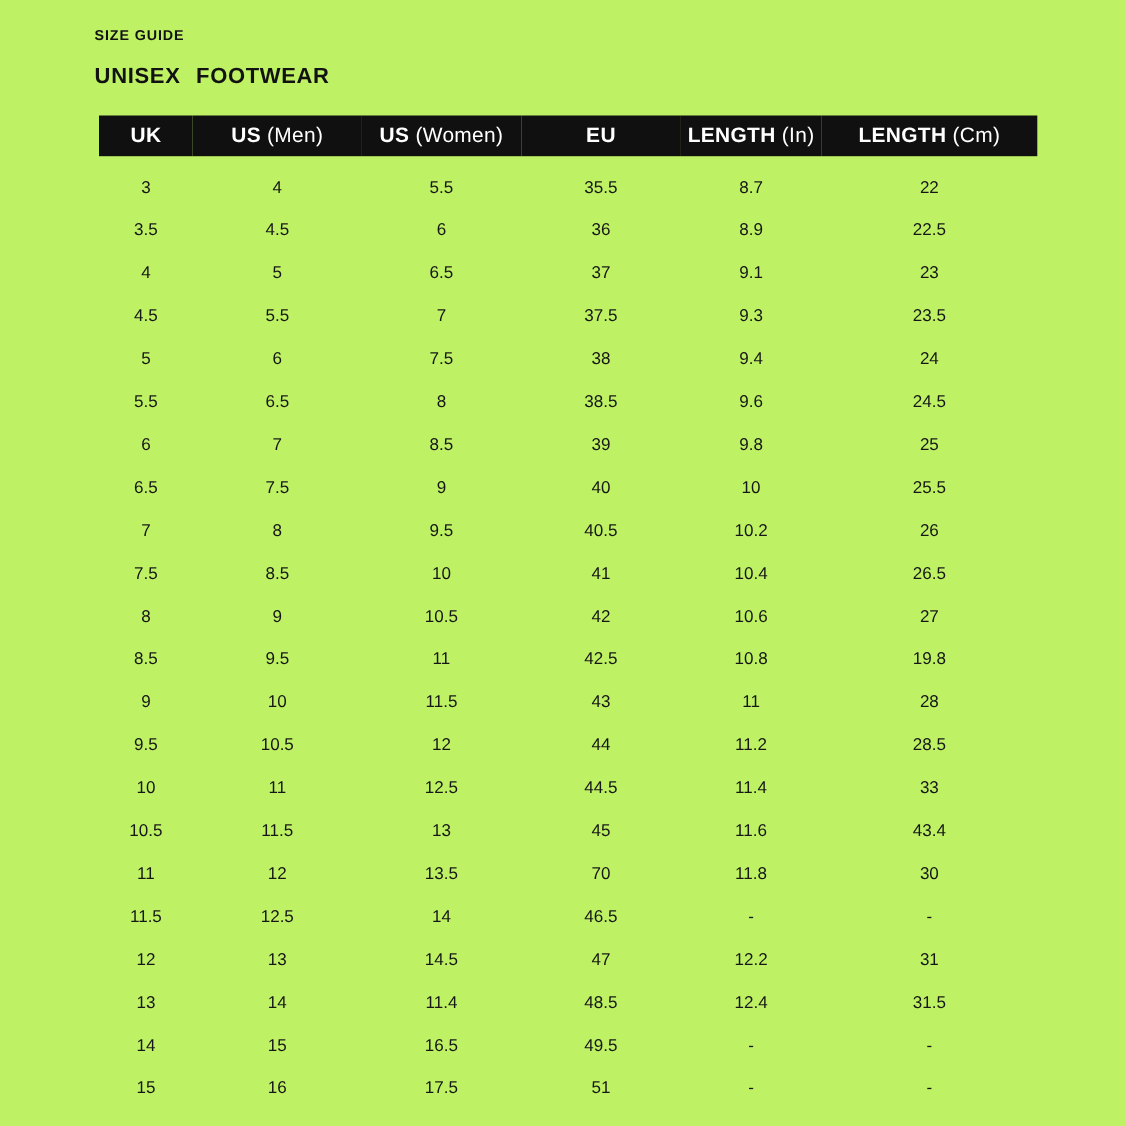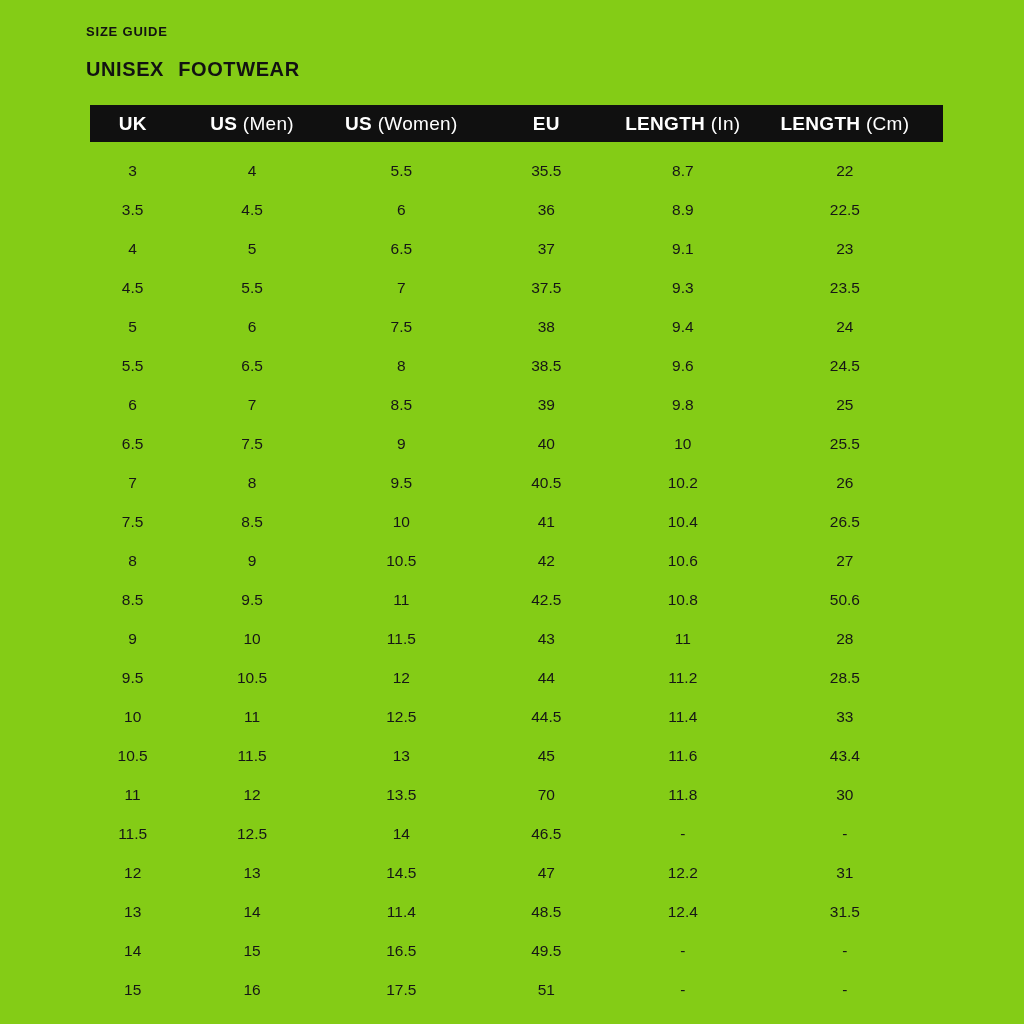--- a/index.html
+++ b/index.html
@@ -9,21 +9,21 @@
     width: 1024px;
     height: 1024px;
     overflow: hidden;
     font-family: "Liberation Sans", sans-serif;
   }
   .page {
     box-sizing: border-box;
     width: 1024px;
     height: 1024px;
     padding: 25px 0 0 86px;
-    background: #84cc16;
+    background: #bef264;
   }
   .eyebrow {
     font-size: 13px;
     font-weight: 700;
     letter-spacing: 0.8px;
     color: #121212;
     line-height: 1;
   }
   .title {
     margin: 21px 0 0 0;
@@ -184,21 +184,21 @@
           <td>42</td>
           <td>10.6</td>
           <td>27</td>
         </tr>
         <tr>
           <td>8.5</td>
           <td>9.5</td>
           <td>11</td>
           <td>42.5</td>
           <td>10.8</td>
-          <td>50.6</td>
+          <td>19.8</td>
         </tr>
         <tr>
           <td>9</td>
           <td>10</td>
           <td>11.5</td>
           <td>43</td>
           <td>11</td>
           <td>28</td>
         </tr>
         <tr>

